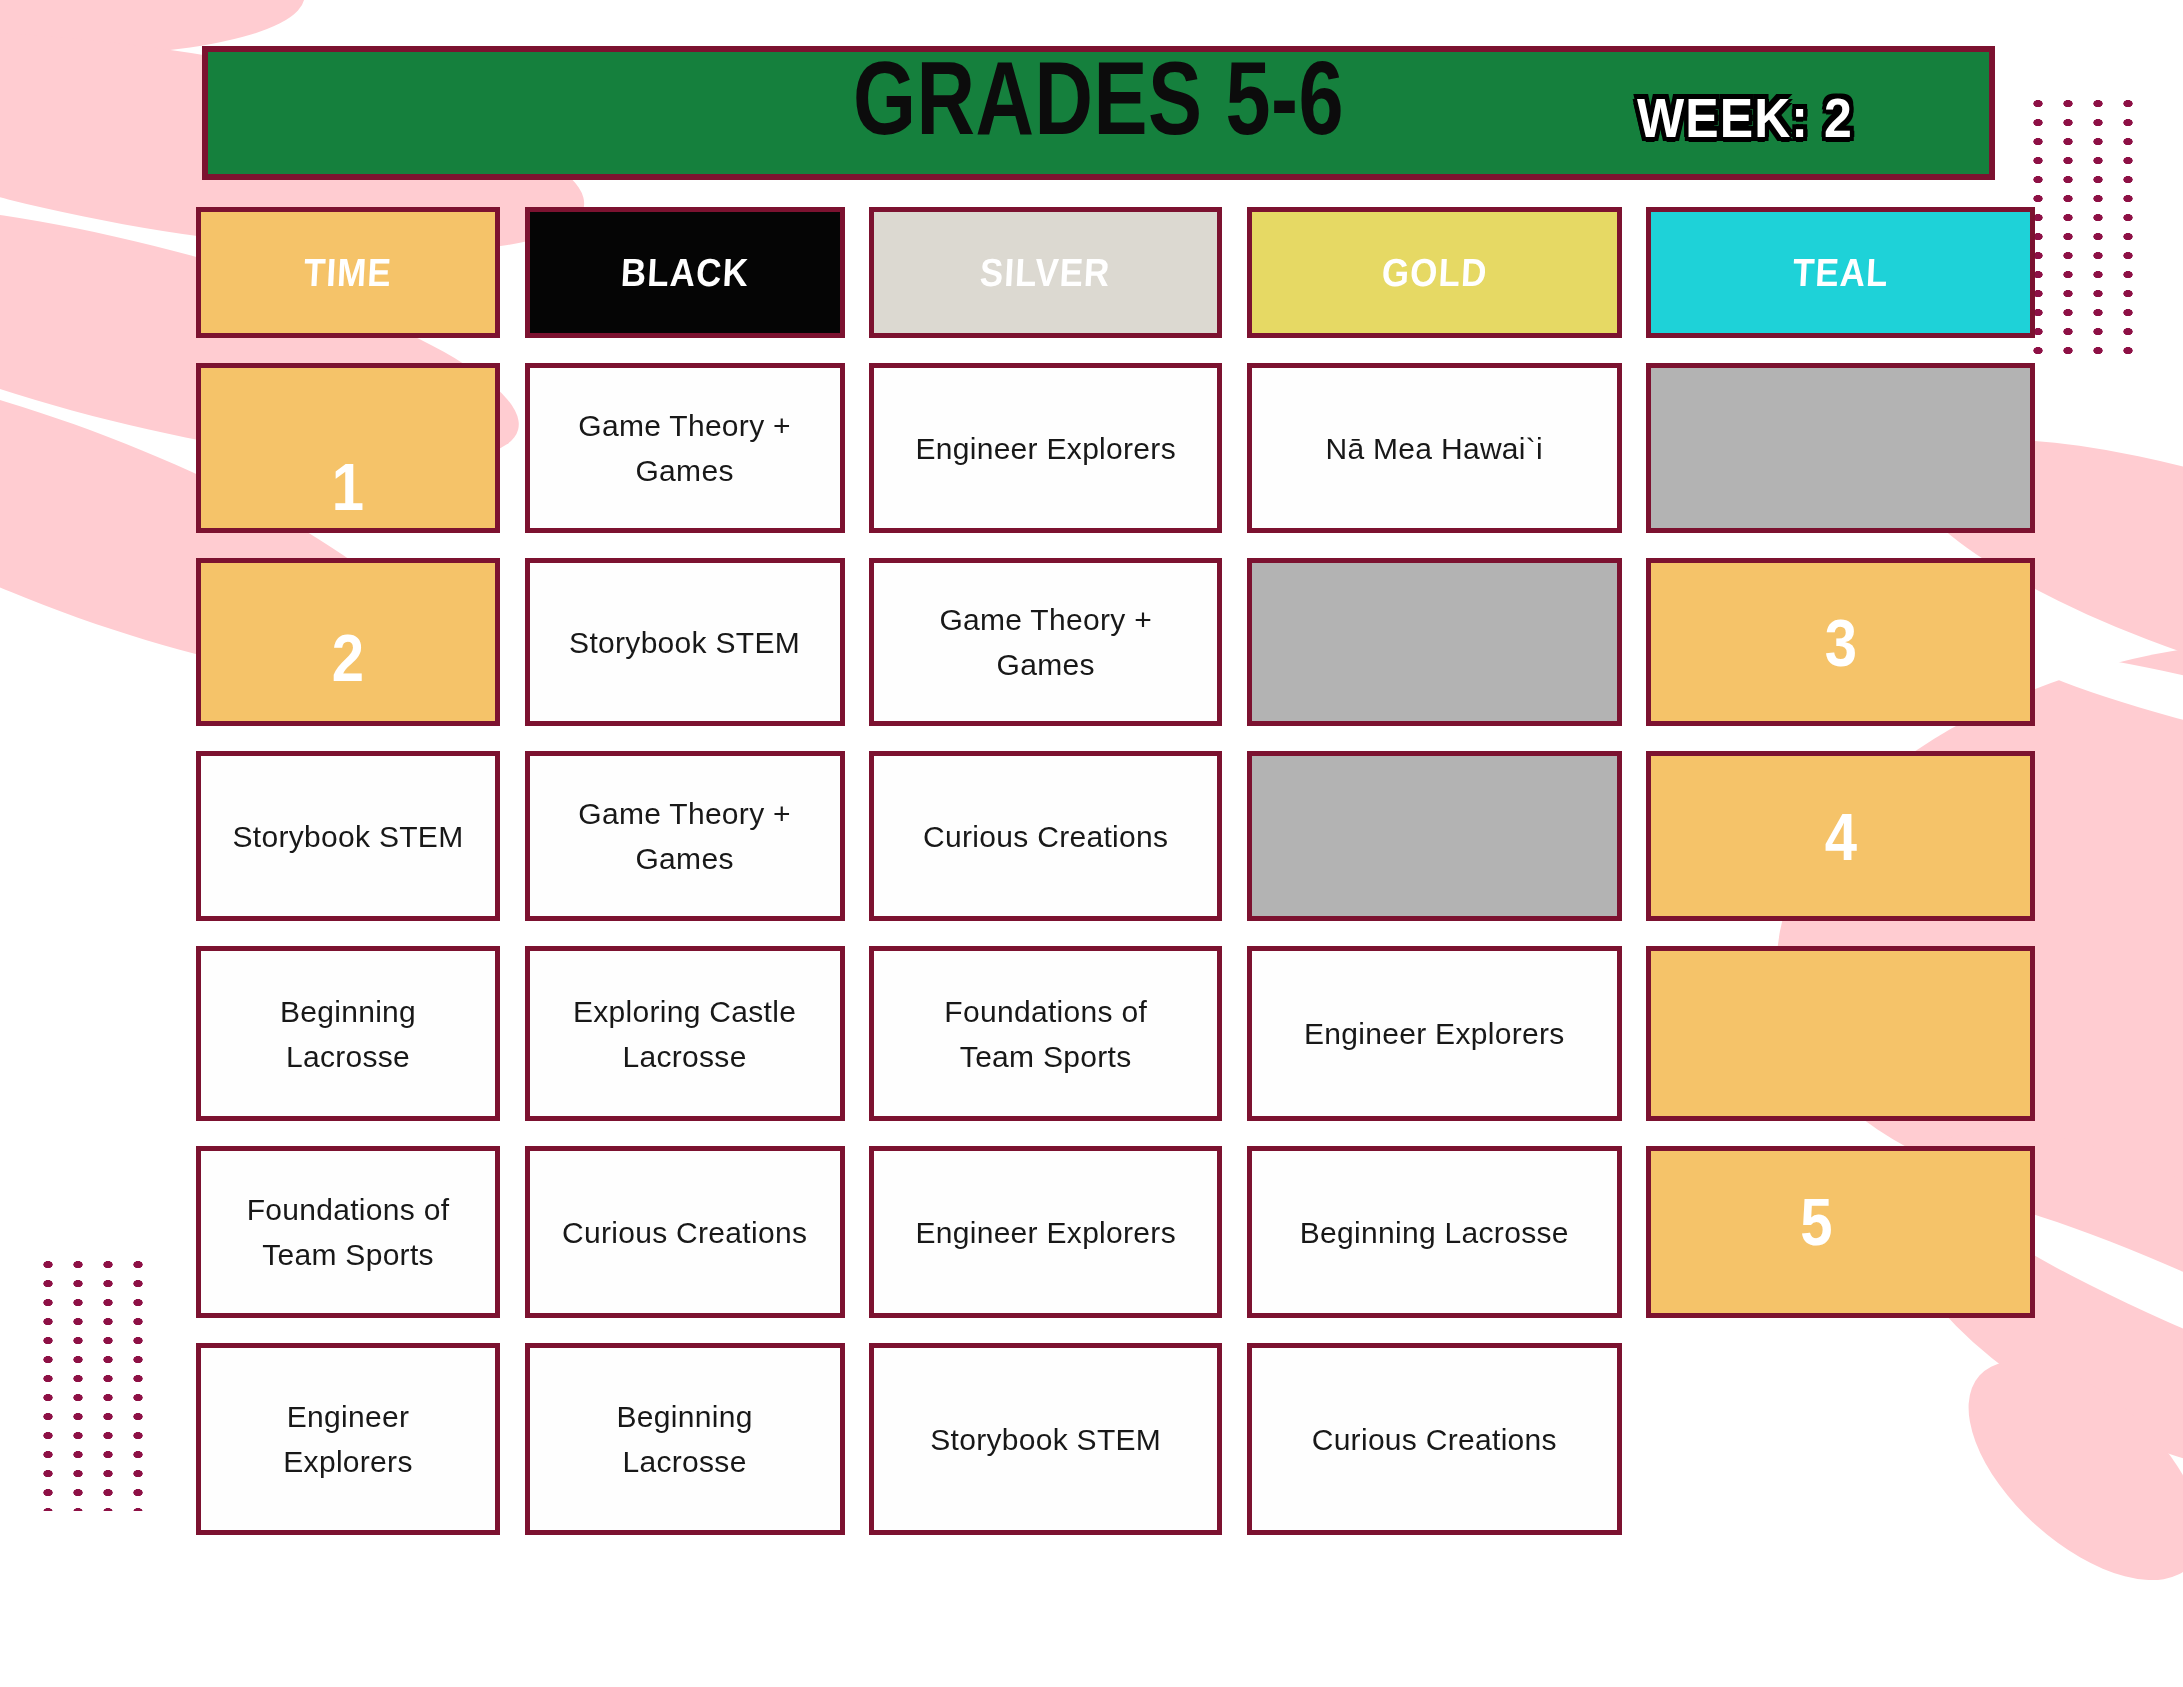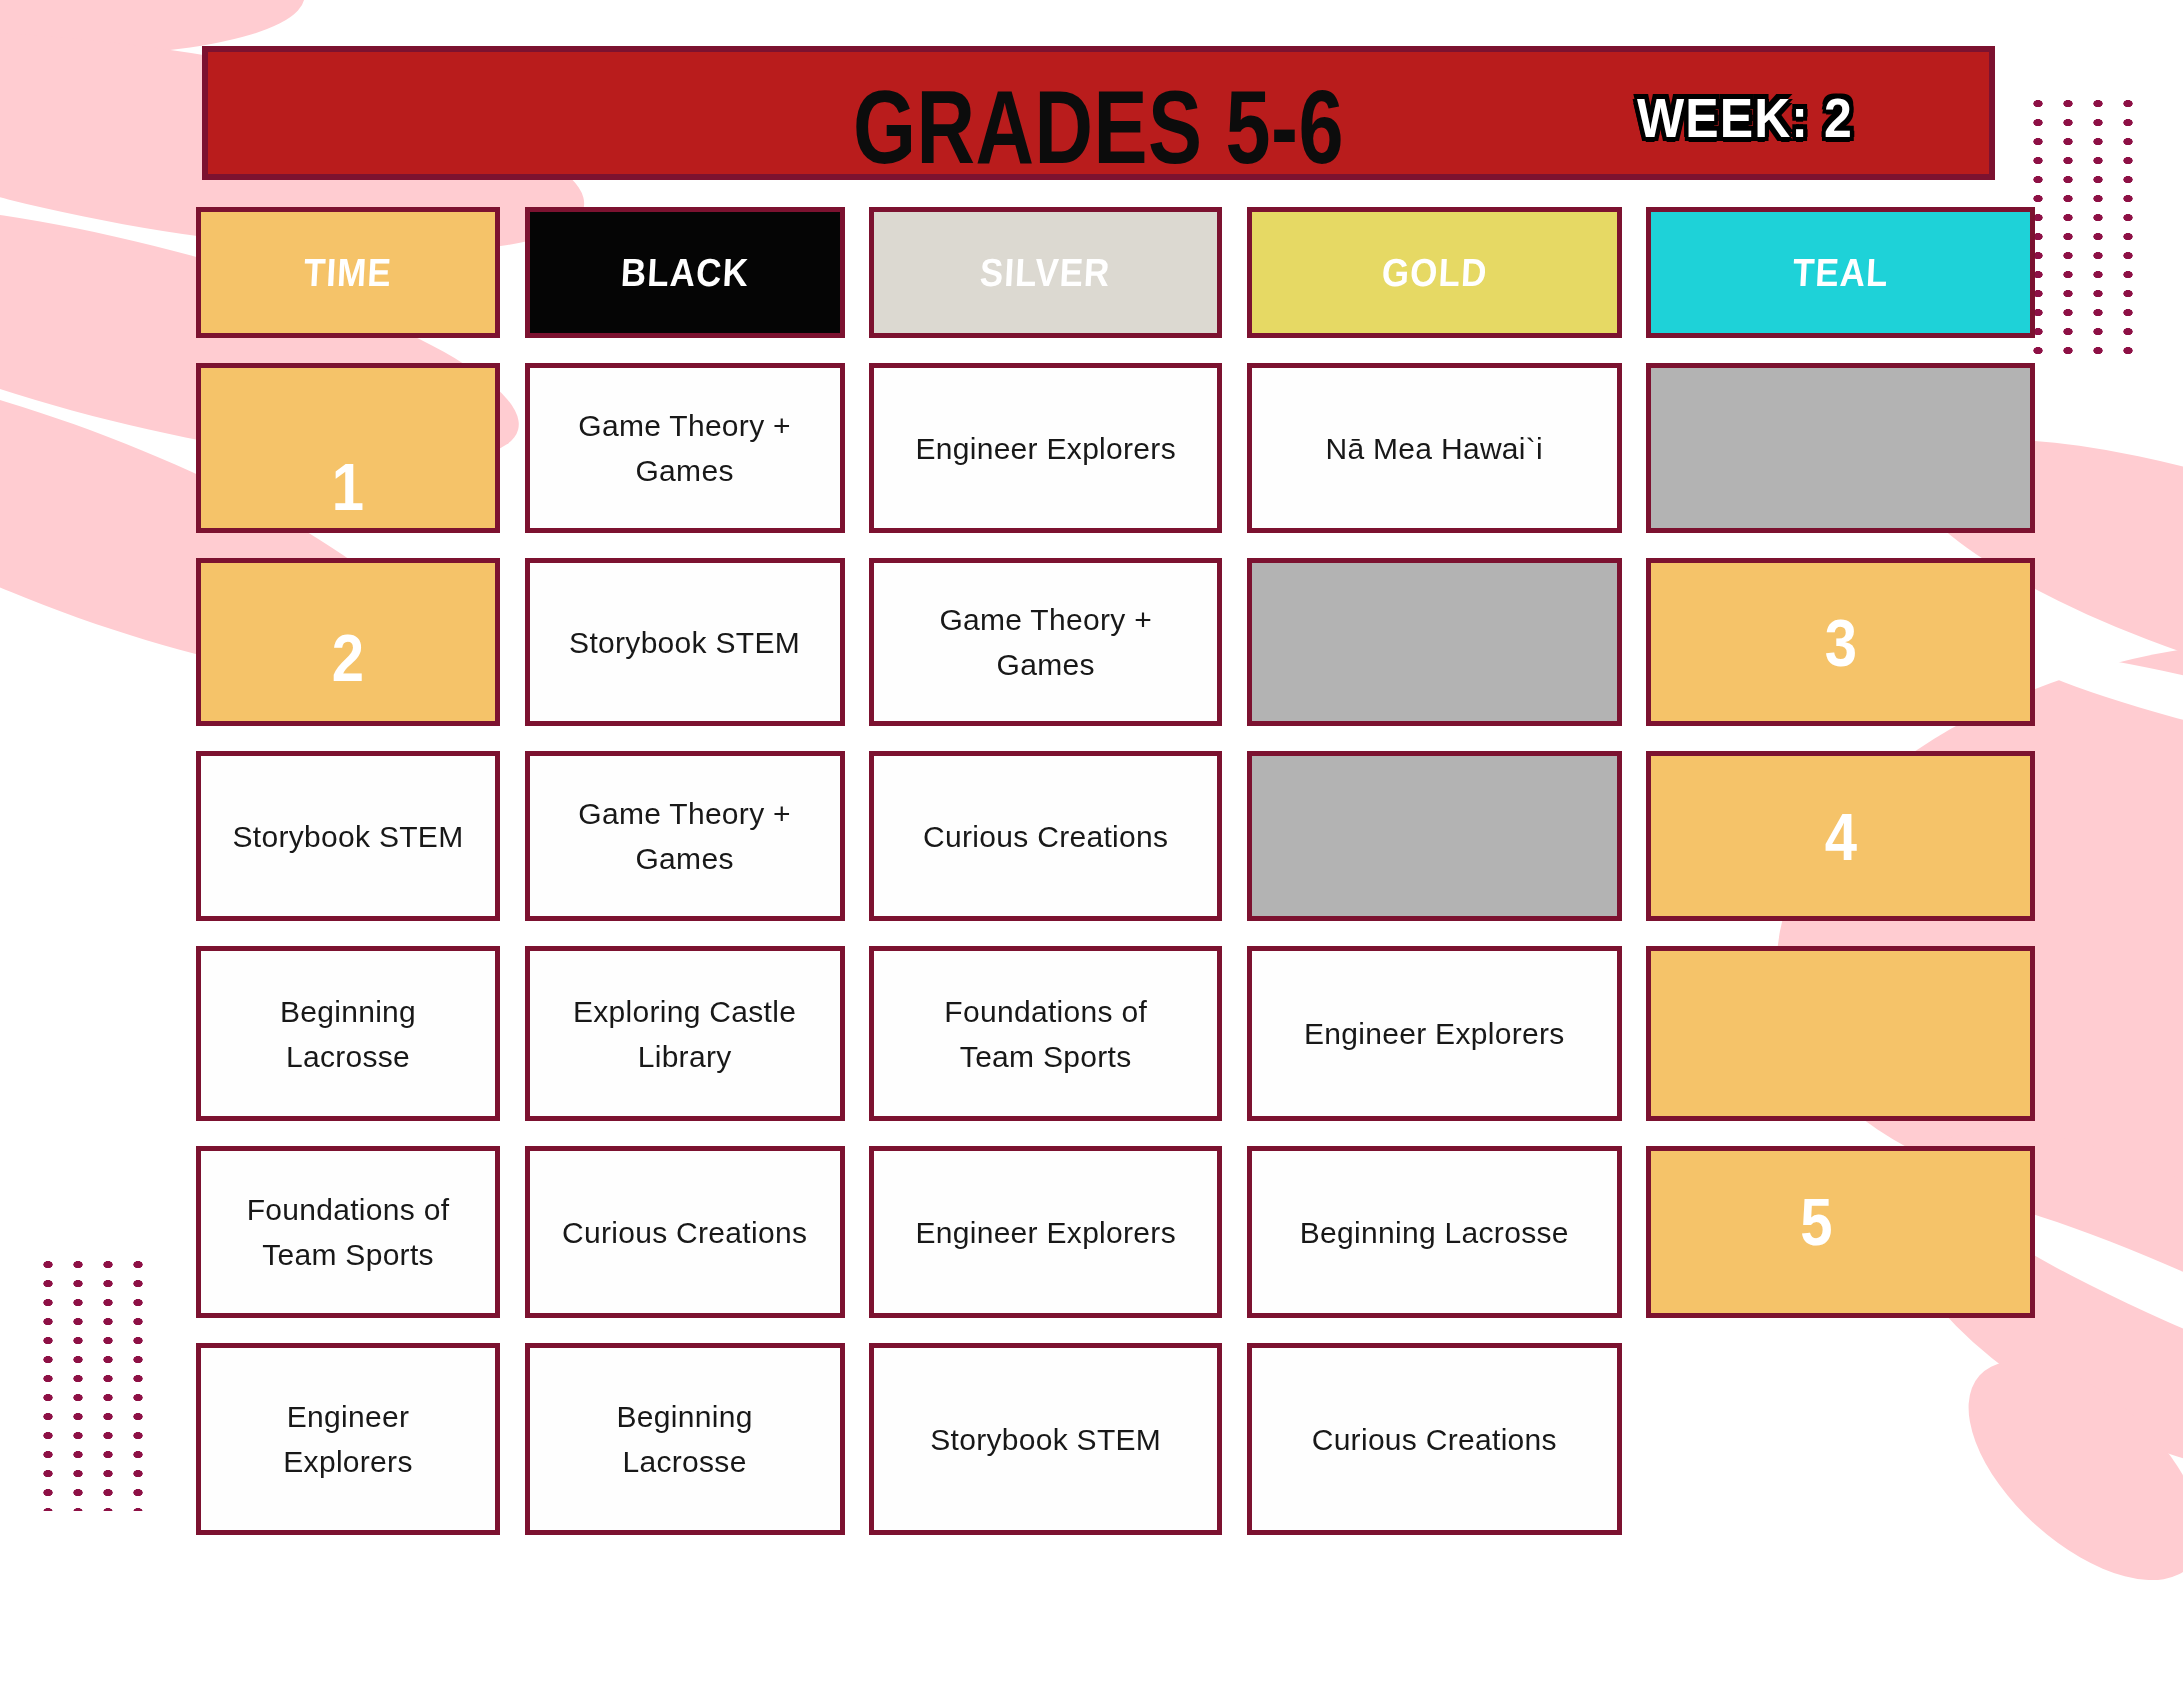--- a/index.html
+++ b/index.html
@@ -12,22 +12,22 @@
   .blob{position:absolute;background:#ffccd1;border-radius:50%;}
   .slash{position:absolute;background:#ffffff;border-radius:50%;}
   .dots{
     position:absolute;
     background-image:radial-gradient(ellipse 6px 4.6px at 6px 4.6px,#8d1045 4.4px,rgba(0,0,0,0) 4.9px);
     background-size:30px 19px;background-repeat:repeat;
   }
   
   .banner{
     position:absolute;z-index:2;left:202px;top:46px;width:1793px;height:134px;
-    background:#b91c1c;border:6.5px solid #7c1230;box-sizing:border-box;
-    display:flex;align-items:flex-end;justify-content:center;
+    background:#15803d;border:6.5px solid #7c1230;box-sizing:border-box;
+    display:flex;align-items:flex-start;justify-content:center;
   }
   .banner-title{
     font-size:81px;font-weight:800;color:#0c0c0c;letter-spacing:0.5px;
     transform:scaleY(1.28);white-space:nowrap;
   }
   .week-badge{
     position:absolute;right:136px;top:50%;
     transform:translateY(-42%) scaleY(1.12);
     font-size:50px;font-weight:800;color:#ffffff;letter-spacing:1.1px;white-space:nowrap;
     text-shadow:-3.8px -3.8px 0 #000,3.8px -3.8px 0 #000,-3.8px 3.8px 0 #000,3.8px 3.8px 0 #000,
@@ -154,21 +154,21 @@
 
   <div class="cell orange">
       <span class="time-num">4</span>
     </div>
   <div class="cell">
       <span class="cell-text">Beginning
 Lacrosse</span>
     </div>
   <div class="cell">
       <span class="cell-text">Exploring Castle
-Library</span>
+Lacrosse</span>
     </div>
   <div class="cell">
       <span class="cell-text">Foundations of
 Team Sports</span>
     </div>
   <div class="cell">
       <span class="cell-text">Engineer Explorers</span>
     </div>
 
   <div class="cell orange">

